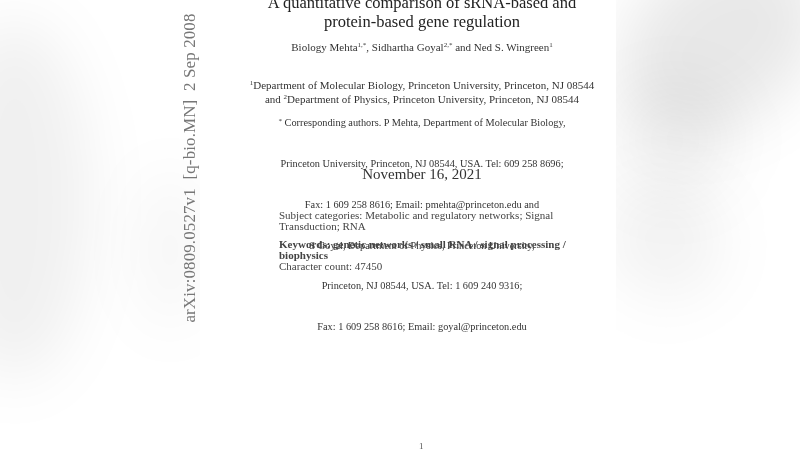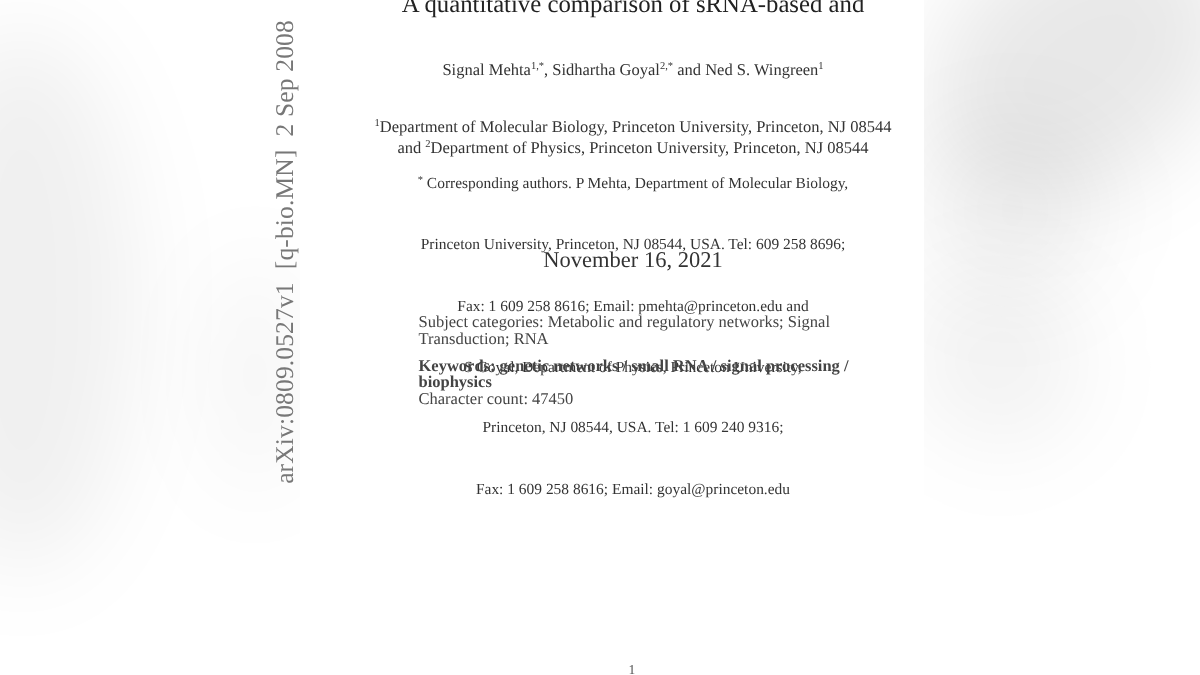--- a/index.html
+++ b/index.html
@@ -50,25 +50,26 @@
 <div class="bg-blob blob-right1"></div>
 <div class="bg-blob blob-right2"></div>
 <div class="bg-blob blob-right3"></div>
 
 <div class="page"></div>
 
 <div class="arxiv-stamp">arXiv:0809.0527v1  [q-bio.MN]  2 Sep 2008</div>
 
 <div class="center title">
   <div>A quantitative comparison of sRNA-based and</div>
+  <div>protein-based gene regulation</div>
 </div>
 
 <div class="center authors">
   <div>
-    <span>Signal Mehta</span><sup>1,*</sup><span>, </span><span>Sidhartha Goyal</span><sup>2,*</sup><span> and </span><span>Ned S. Wingreen</span><sup>1</sup>
+    <span>Biology Mehta</span><sup>1,*</sup><span>, </span><span>Sidhartha Goyal</span><sup>2,*</sup><span> and </span><span>Ned S. Wingreen</span><sup>1</sup>
   </div>
   <div style="white-space:nowrap;margin-top:24px;">
     <sup>1</sup><span>Department of Molecular Biology, Princeton University, Princeton, NJ 08544</span>
   </div>
   <div style="white-space:nowrap;">
     <span>and </span><sup>2</sup><span>Department of Physics, Princeton University, Princeton, NJ 08544</span>
   </div>
 </div>
 
 <div class="center corr" style="white-space:pre;">

